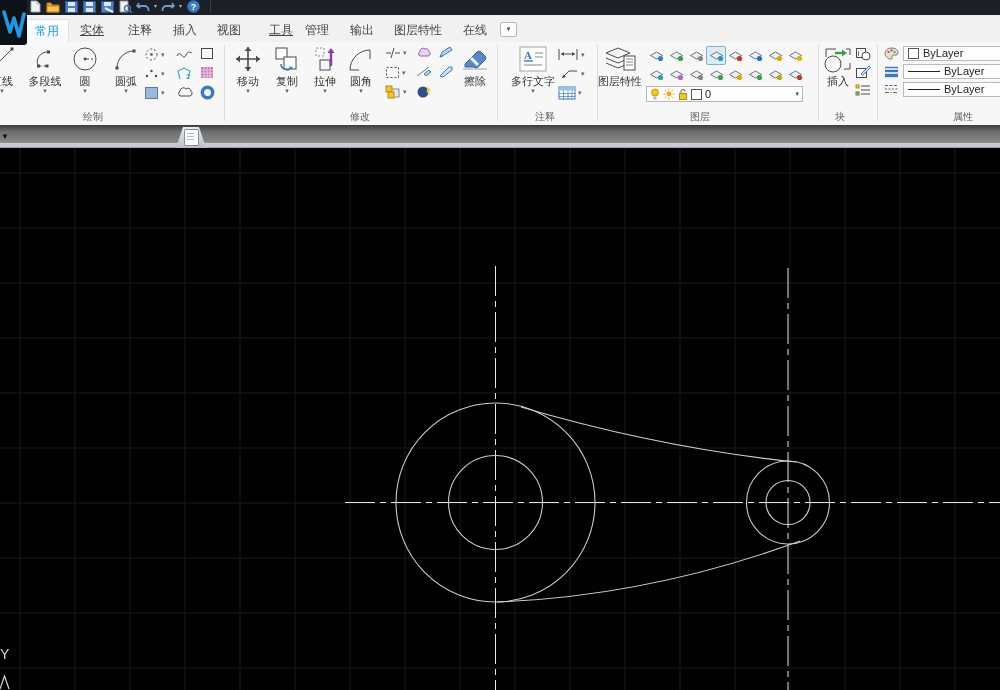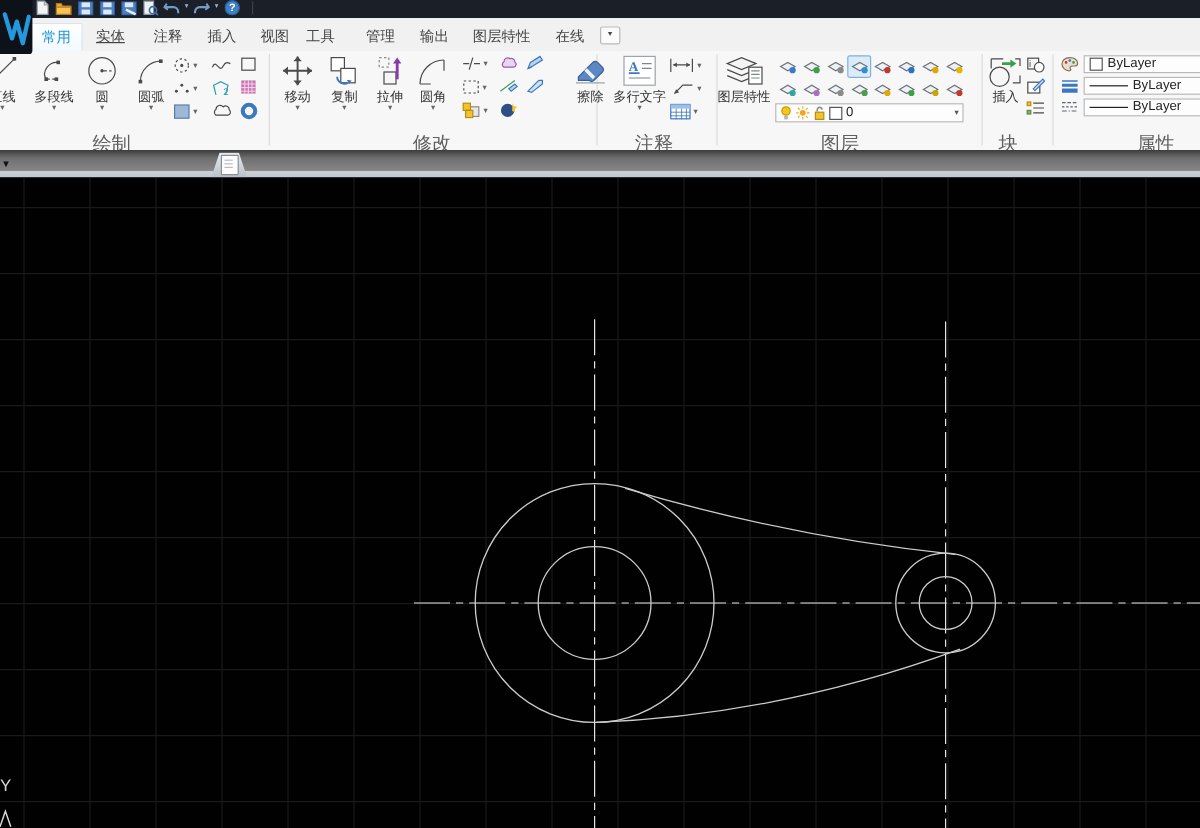--- a/index.html
+++ b/index.html
@@ -17,21 +17,21 @@
   
   .tabrow{position:absolute;left:0;top:15px;width:1000px;height:27px;background:#f1f1f1;border-bottom:1px solid #e3e3e3}
   .rtab{position:absolute;top:4px;transform:translateX(-50%);font-size:12px;color:#454545;
         padding:3px 9px;white-space:nowrap;cursor:default}
   .rtab.sel{color:#1f96cf;background:linear-gradient(#ffffff,#f2f9fd);border:1px solid #d8e4ec;border-bottom:none;border-radius:2px 2px 0 0}
   .rtab-overflow{position:absolute;left:500px;top:7px;width:15px;height:13px;border:1px solid #b9b9b9;border-radius:2px;
         background:#fbfbfb;color:#444;font-size:6px;text-align:center;line-height:12px}
   
   .ribbon{position:absolute;left:0;top:42px;width:1000px;height:83px;background:#f7f7f7;border-bottom:1px solid #c9c9c9}
   .psep{position:absolute;top:3px;width:1px;height:76px;background:#dcdcdc}
-  .plabel{position:absolute;top:68px;transform:translateX(-50%);font-size:16px;color:#5f5f5f;white-space:nowrap}
+  .plabel{position:absolute;top:68px;transform:translateX(-50%);font-size:10px;color:#5f5f5f;white-space:nowrap}
   .bigbtn{position:absolute;top:2px;display:flex;flex-direction:column;align-items:center;transform:translateX(-50%);cursor:default}
   .bigbtn .lbl{font-size:11px;color:#333;line-height:12px;margin-top:1px;white-space:nowrap}
   .bigbtn .dd{font-size:7px;color:#666;line-height:7px}
   .mini{position:absolute;display:flex;align-items:center}
   .mini .dd{font-size:7px;color:#666;margin-left:2px}
   
   .layer-grid{position:absolute;left:647px;top:4px;width:158px;height:38px;display:grid;
               grid-template-columns:repeat(8,1fr);grid-template-rows:19px 19px}
   .lg-cell{display:flex;align-items:center;justify-content:center;border-radius:2px}
   .lg-cell.sel{background:#d9ecf8;border:1px solid #7fb2d8}
@@ -144,21 +144,21 @@
     </svg>
 </div>
 
 <div class="tabrow">
   <div id="rtabs">
       <span class="rtab sel" style="left: 47px;">常用</span>
       <span class="rtab" style="left: 92px; text-decoration: underline;">实体</span>
       <span class="rtab" style="left: 140px;">注释</span>
       <span class="rtab" style="left: 185px;">插入</span>
       <span class="rtab" style="left: 229px;">视图</span>
-      <span class="rtab" style="left: 267px;">工具</span>
+      <span class="rtab" style="left: 281px; text-decoration: underline;">工具</span>
       <span class="rtab" style="left: 317px;">管理</span>
       <span class="rtab" style="left: 362px;">输出</span>
       <span class="rtab" style="left: 418px;">图层特性</span>
       <span class="rtab" style="left: 475px;">在线</span>
     </div>
   <div class="rtab-overflow">▼</div>
 </div>
 
 <div class="ribbon">
   <div class="psep" style="left:224px"></div>
@@ -346,21 +346,21 @@
         <rect x="3" y="7" width="6" height="6" fill="#f2c230" stroke="#b98e0e"></rect>
       </svg>
       <span class="dd">▾</span>
   </div>
   <div class="mini" style="left:416px;top:42px">
     <svg width="16" height="14" viewBox="0 0 16 14">
         <circle cx="7" cy="8" r="5.5" fill="#2d4f86"></circle>
         <path d="M11 2l1.3 2.6L15 5l-2 2 .4 2.8-2.6-1.3" fill="#f2c230"></path>
       </svg>
   </div>
-  <div class="bigbtn" style="left:492px">
+  <div class="bigbtn" style="left:475px">
     <svg width="32" height="30" viewBox="0 0 32 30">
         <path d="M6 20L18 8a3 3 0 0 1 4 0l4 4a3 3 0 0 1 0 4l-7 7a3 3 0 0 1-4 0l-9-0z" fill="#5b87c5" stroke="#3a5f96"></path>
         <path d="M12 14l7 7" stroke="#eef3fa" stroke-width="3"></path>
         <path d="M4 25h24" stroke="#9aa4ae"></path>
       </svg>
     <span class="lbl">擦除</span>
   </div>
 
   <div class="bigbtn" style="left:533px">
     <svg width="32" height="30" viewBox="0 0 32 30">

